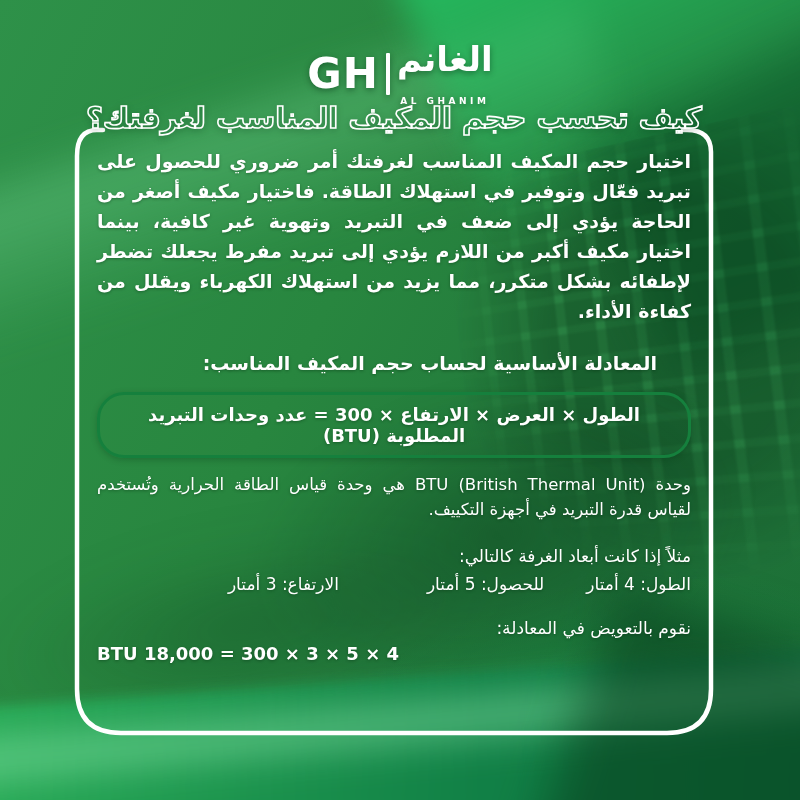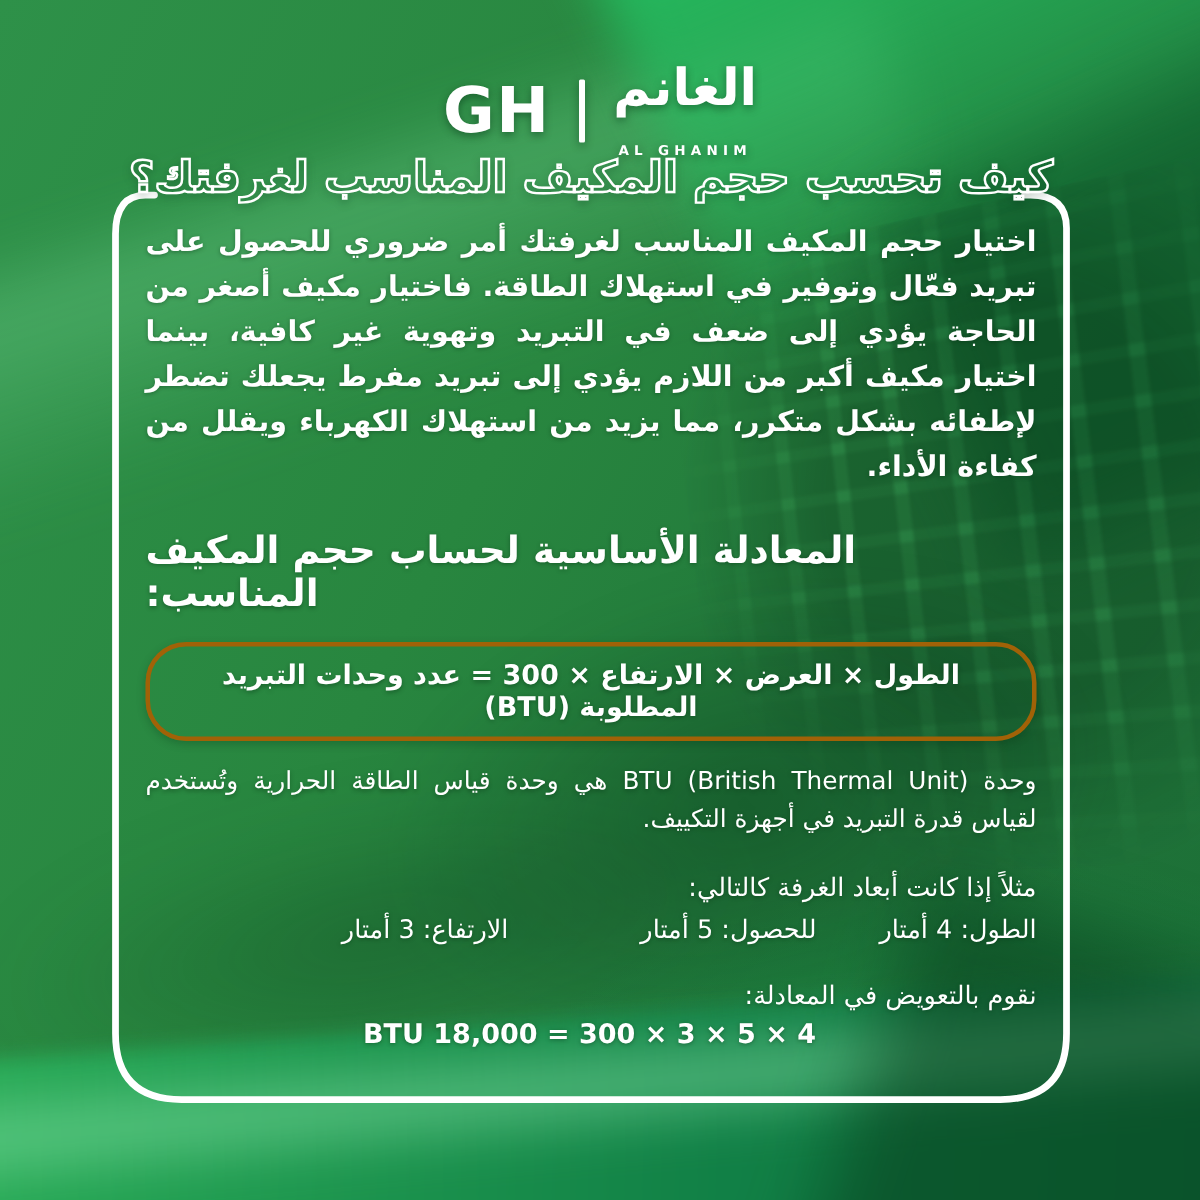--- a/index.html
+++ b/index.html
@@ -40,21 +40,21 @@
   .bottom-bright{position:absolute;left:-70px;top:678px;width:950px;height:280px;
     background:linear-gradient(95deg,#27a855 8%,#118046 58%,#0c6e3a 100%);
     transform:rotate(-4deg);filter:blur(6px);}
   .bottom-streak{position:absolute;left:-60px;top:702px;width:920px;height:44px;
     background:rgba(140,232,172,.45);transform:rotate(-5deg);filter:blur(18px);}
   .bottom-dark-right{position:absolute;left:560px;top:640px;width:420px;height:320px;
     background:rgba(7,58,27,.55);transform:rotate(18deg);filter:blur(24px);}
 
   
   .logo{position:absolute;top:42px;left:0;width:800px;display:flex;justify-content:center;
-    align-items:center;gap:19px;direction:ltr;
+    align-items:center;gap:7px;direction:ltr;
     text-shadow:0 2px 6px rgba(0,40,15,.45);}
   .logo-latin{font-size:42px;font-weight:bold;letter-spacing:1px;line-height:1;}
   .logo-bar{width:4px;height:42px;background:#fff;border-radius:1px;
     box-shadow:0 2px 6px rgba(0,40,15,.45);}
   .logo-ar-col{display:flex;flex-direction:column;align-items:center;}
   .logo-arabic{font-size:34px;font-weight:bold;line-height:1.05;}
   .logo-subtext{font-size:9px;font-weight:bold;letter-spacing:3.5px;margin-top:18px;}
 
   
   .frame-svg{position:absolute;inset:0;pointer-events:none;}
@@ -62,34 +62,34 @@
     font-size:29px;font-weight:bold;white-space:nowrap;
     color:transparent;-webkit-text-stroke:1.6px #ffffff;
     filter:drop-shadow(0 2px 3px rgba(0,40,15,.35));}
   @supports not (-webkit-text-stroke:1px #fff){.page-title{color:#fff;}}
 
   
   .content{position:absolute;left:77px;top:130px;width:634px;height:604px;
     direction:rtl;padding:16px 20px 0 20px;
     text-shadow:0 1px 3px rgba(0,40,15,.4);}
   .intro{font-size:19px;font-weight:bold;line-height:30px;text-align:justify;margin:0;}
-  .eq-heading{font-size:25px;font-weight:bold;text-align:left;margin:26px 34px 0 0;}
-  .formula-pill{margin:18px 0 0 0;border:3px solid #a16207;border-radius:27px;
+  .eq-heading{font-size:19px;font-weight:bold;text-align:right;margin:26px 34px 0 0;}
+  .formula-pill{margin:18px 0 0 0;border:3px solid #15803d;border-radius:27px;
     padding:9px 14px;text-align:center;font-size:18px;font-weight:bold;
     box-shadow:0 2px 6px rgba(0,40,15,.25);}
   .btu-note{font-size:16.5px;font-weight:normal;line-height:25px;text-align:justify;
     margin:14px 0 0 0;}
   .example-intro{font-size:17px;font-weight:normal;text-align:right;margin:24px 0 0 0;}
   .dims-row{display:flex;direction:rtl;align-items:baseline;margin:8px 0 0 0;
     font-size:17px;font-weight:normal;}
   .dim-item{white-space:nowrap;}
   .dim-item + .dim-item{margin-right:42px;}
   .dim-item:last-child{margin-right:88px;}
   .substitute-label{font-size:17px;font-weight:normal;text-align:right;margin:24px 0 0 0;}
-  .calculation{font-size:18px;font-weight:bold;text-align:center;margin:5px 2px 0 0;
+  .calculation{font-size:18px;font-weight:bold;text-align:left;margin:5px 2px 0 0;
     direction:rtl;}
   .conclusion{font-size:18.5px;font-weight:bold;line-height:27px;text-align:justify;
     margin:22px 0 0 0;}
 </style>
 </head>
 <body>
 
 <div id="stage">
 
   <div class="bg-base"></div>

